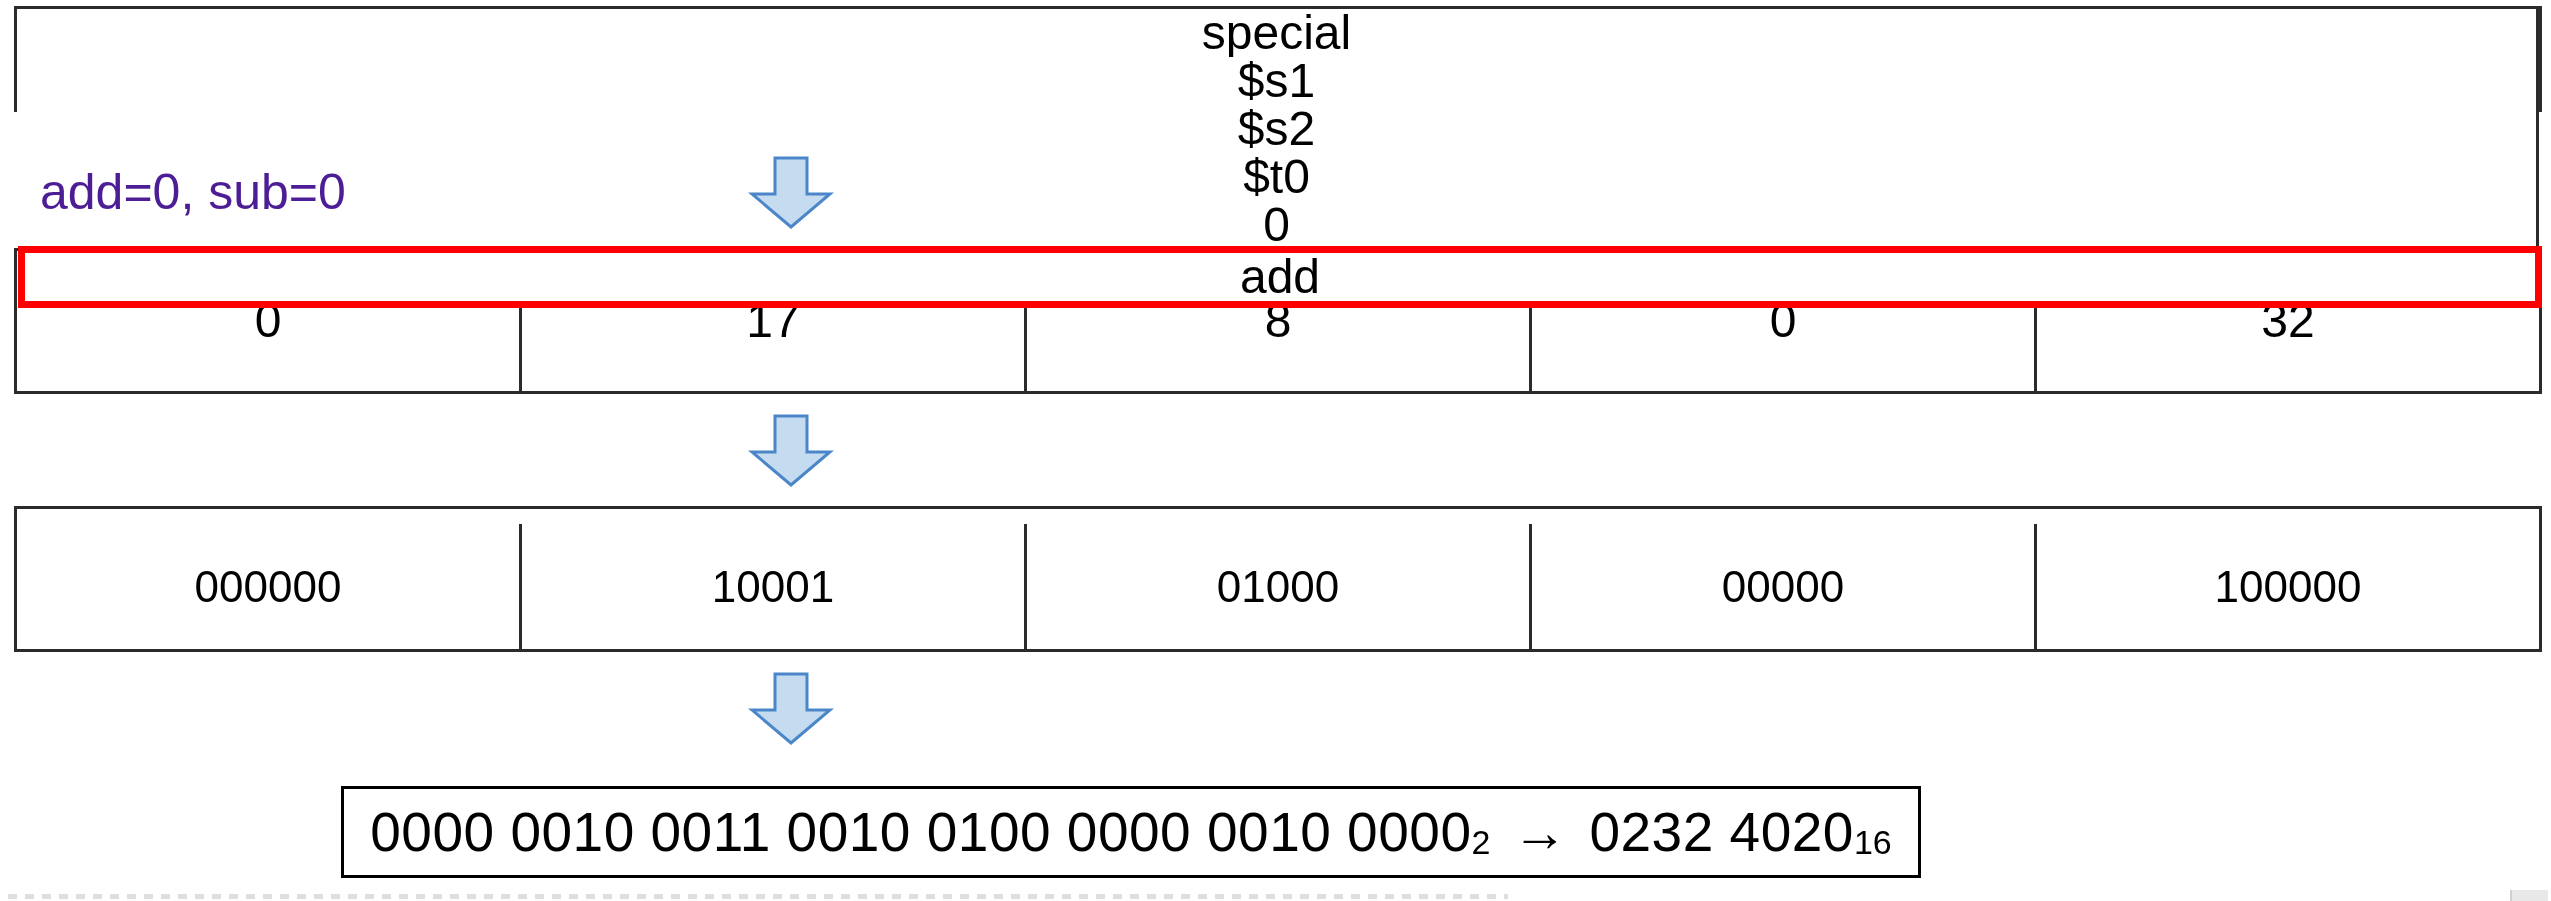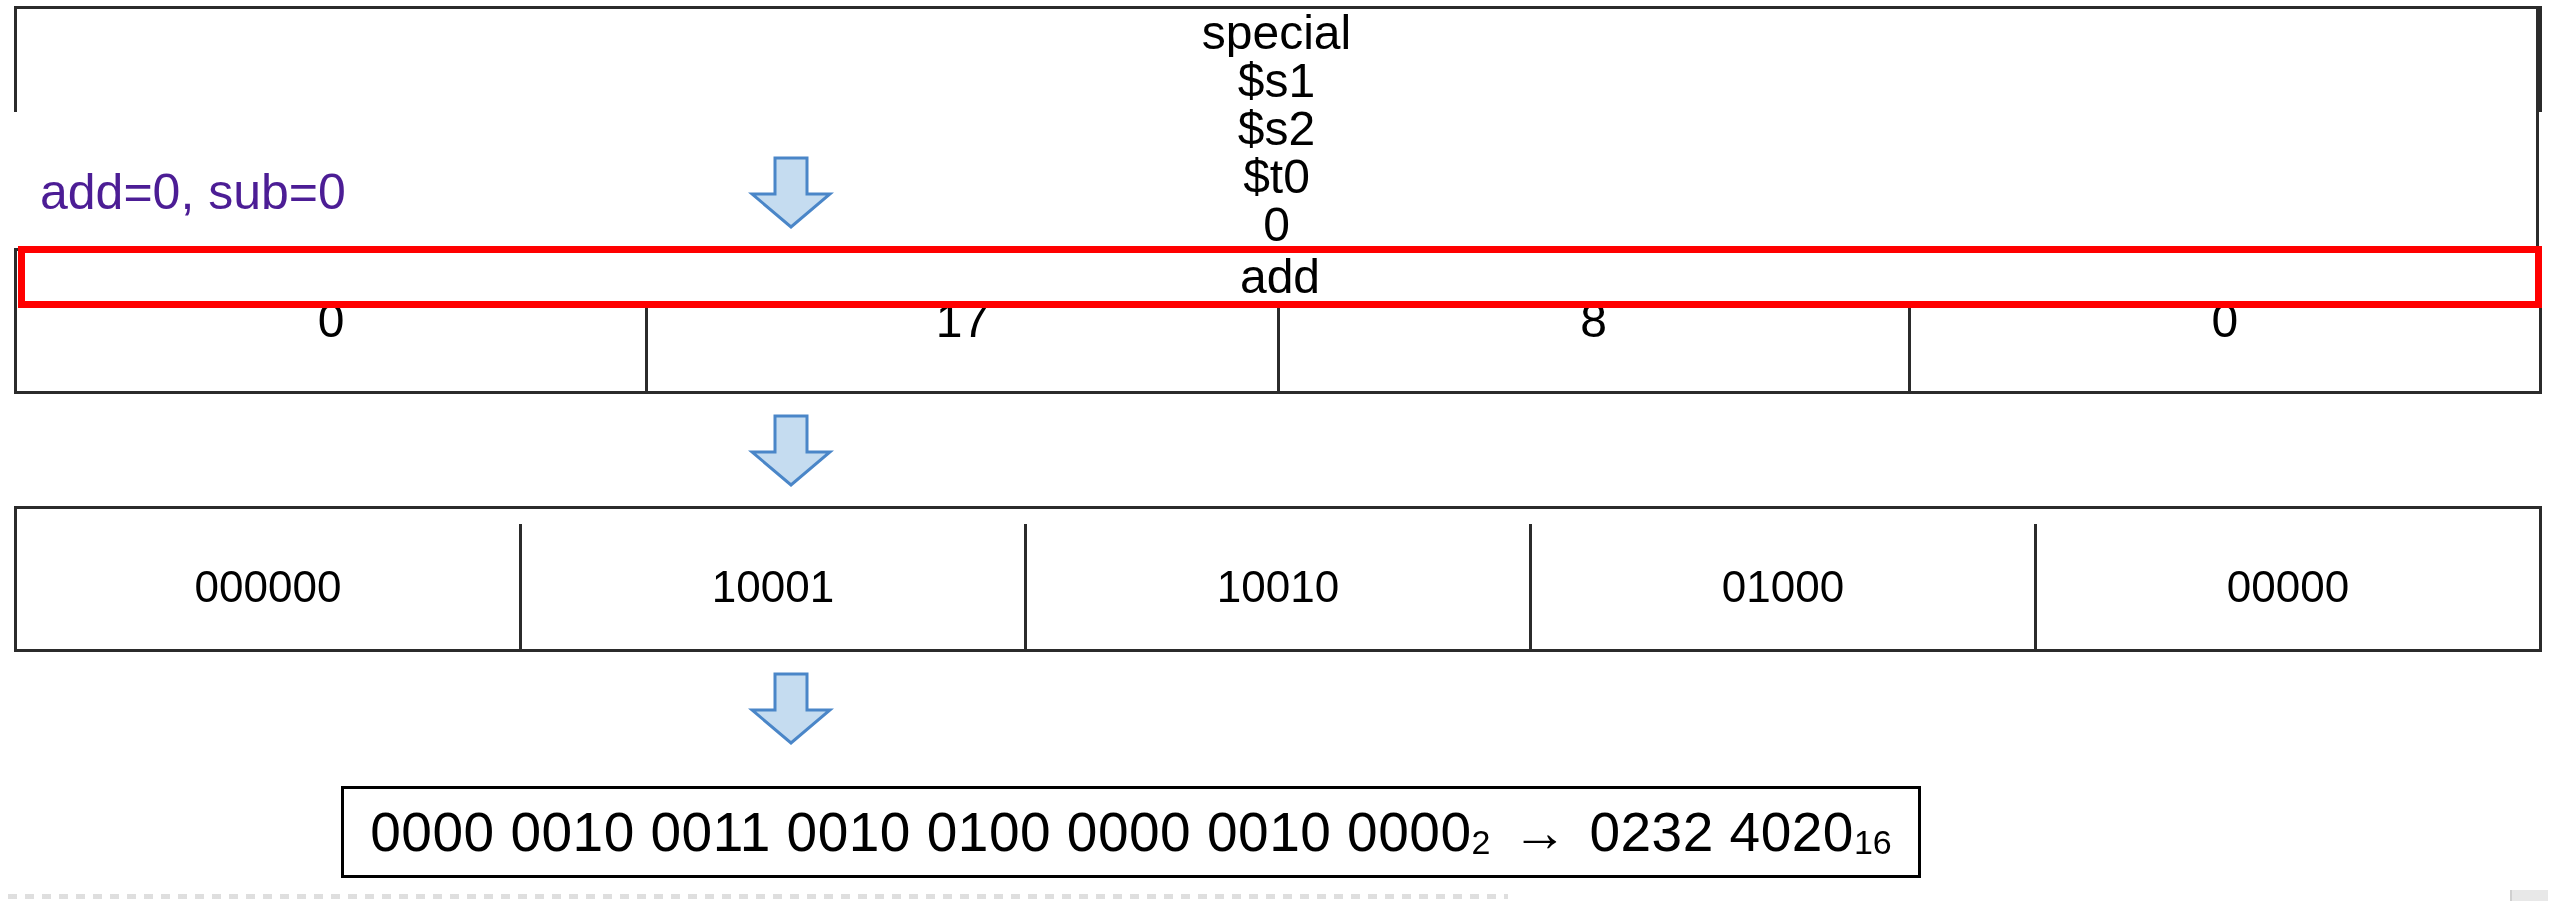--- a/index.html
+++ b/index.html
@@ -156,34 +156,35 @@
     <svg viewBox="0 0 86 74" xmlns="http://www.w3.org/2000/svg">
       <polygon points="27,2 59,2 59,38 82,38 43,71 4,38 27,38" fill="#c5dcf0" stroke="#4a86c8" stroke-width="3"></polygon>
     </svg>
   </div>
 
   <div class="field-table" id="table-decimal">
     <div class="field-cell">0</div>
     <div class="field-cell">17</div>
     <div class="field-cell">8</div>
     <div class="field-cell">0</div>
+    <div class="field-cell">32</div>
   </div>
 
   <div class="down-arrow" id="arrow-2">
     <svg viewBox="0 0 86 74" xmlns="http://www.w3.org/2000/svg">
       <polygon points="27,2 59,2 59,38 82,38 43,71 4,38 27,38" fill="#c5dcf0" stroke="#4a86c8" stroke-width="3"></polygon>
     </svg>
   </div>
 
   <div class="field-table" id="table-binary">
     <div class="field-cell">000000</div>
     <div class="field-cell">10001</div>
-    <div class="field-cell">10010</div>
     <div class="field-cell">01000</div>
     <div class="field-cell">00000</div>
+    <div class="field-cell">100000</div>
   </div>
 
   <div class="down-arrow" id="arrow-3">
     <svg viewBox="0 0 86 74" xmlns="http://www.w3.org/2000/svg">
       <polygon points="27,2 59,2 59,38 82,38 43,71 4,38 27,38" fill="#c5dcf0" stroke="#4a86c8" stroke-width="3"></polygon>
     </svg>
   </div>
 
   <div id="encoding-box">
     <span class="enc-text">0000 0010 0011 0010 0100 0000 0010 0000</span>

